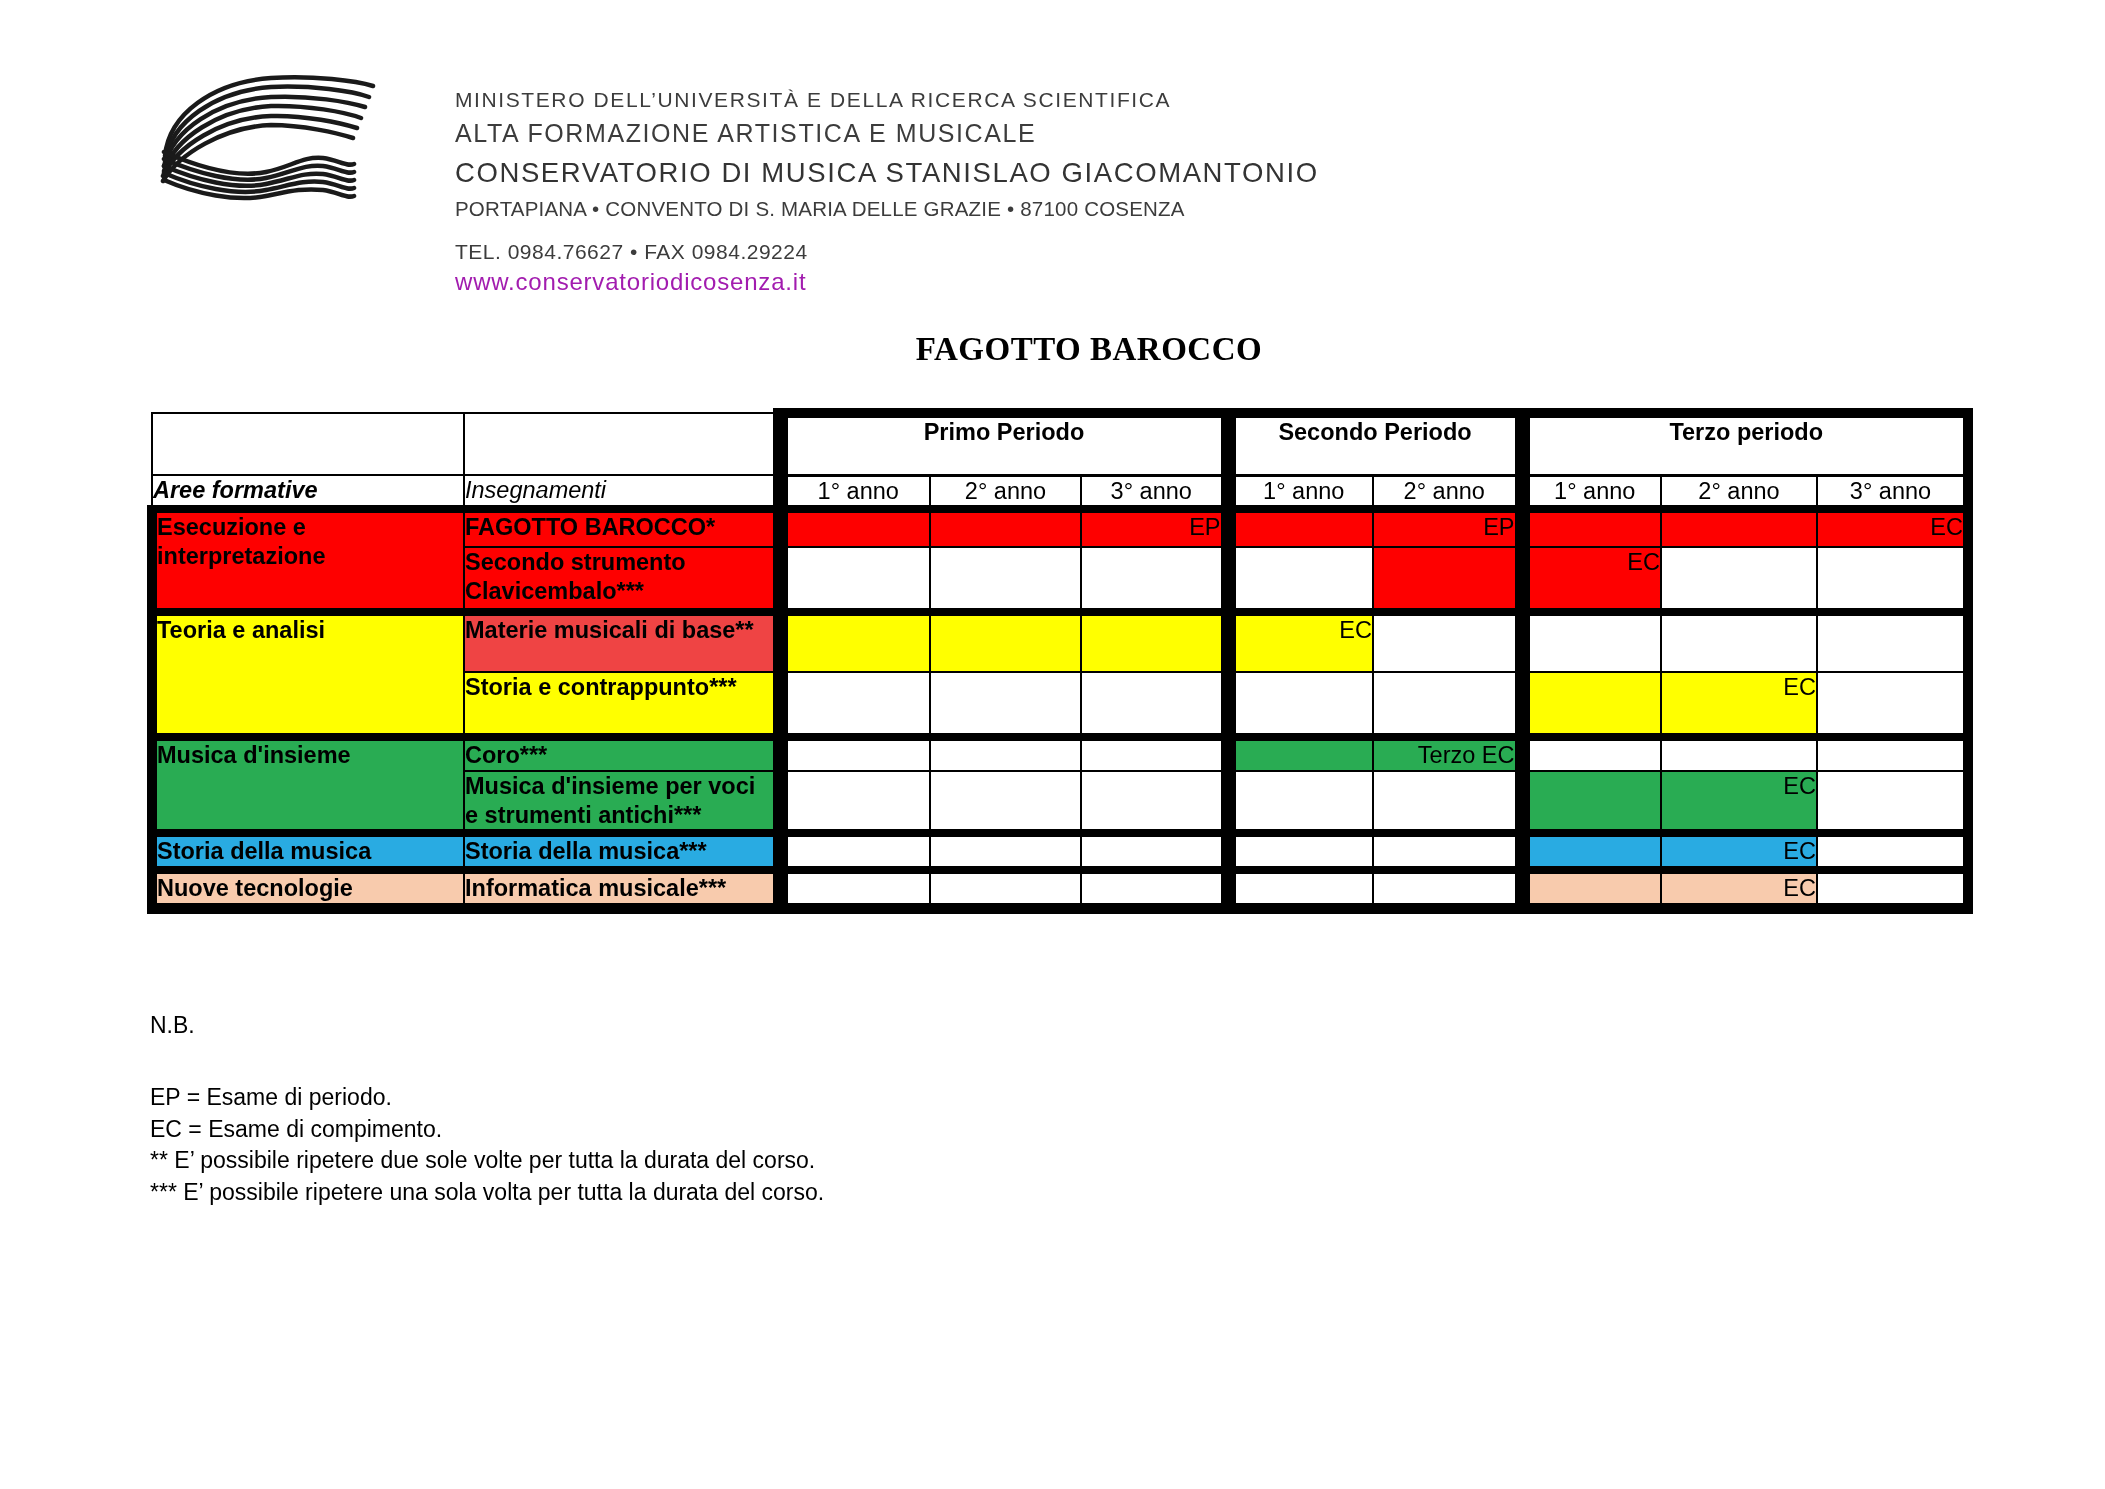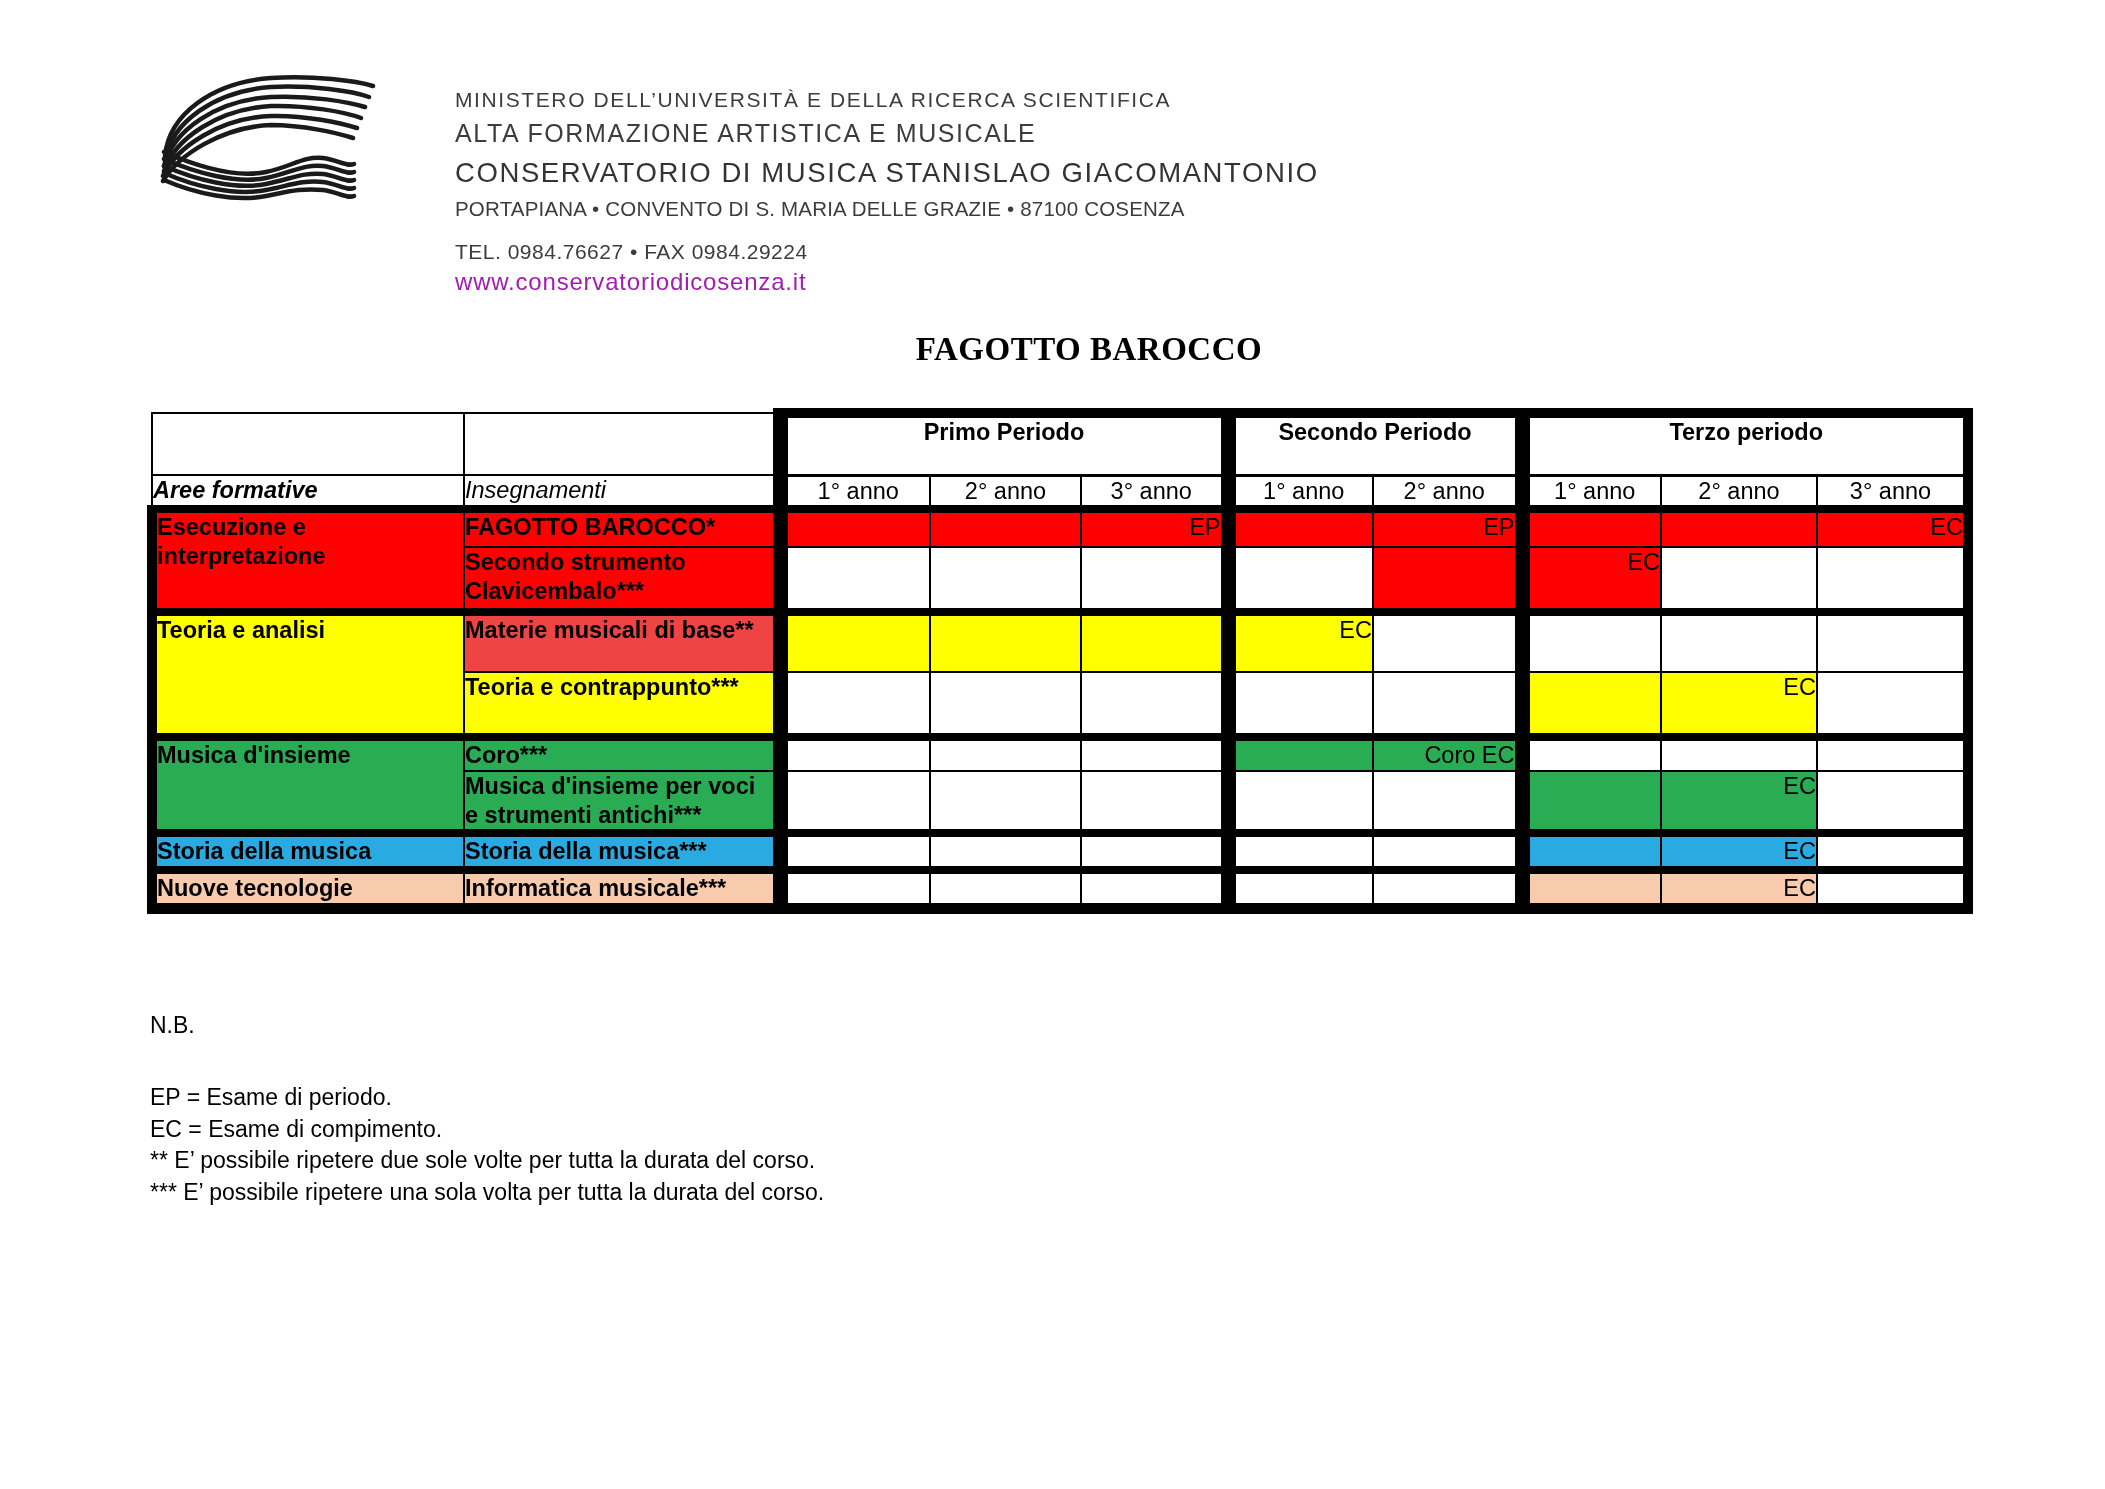--- a/index.html
+++ b/index.html
@@ -146,39 +146,39 @@
     <td class="mark st" style="background-color: rgb(255, 255, 0);"></td>
     <td class="mark st" style="background-color: rgb(255, 255, 0);"></td>
     <td class="mark st bl" style="background-color: rgb(255, 255, 0);">EC</td>
     <td class="mark st" style="background-color: rgb(255, 255, 255);"></td>
     <td class="mark st bl" style="background-color: rgb(255, 255, 255);"></td>
     <td class="mark st" style="background-color: rgb(255, 255, 255);"></td>
     <td class="mark st br" style="background-color: rgb(255, 255, 255);"></td>
   </tr>
 
   <tr style="height:65px">
-    <td class="course" style="background-color: rgb(255, 255, 0);">Teoria e contrappunto***</td>
+    <td class="course" style="background-color: rgb(255, 255, 0);">Storia e contrappunto***</td>
     <td class="mark bl" style="background-color: rgb(255, 255, 255);"></td>
     <td class="mark" style="background-color: rgb(255, 255, 255);"></td>
     <td class="mark" style="background-color: rgb(255, 255, 255);"></td>
     <td class="mark bl" style="background-color: rgb(255, 255, 255);"></td>
     <td class="mark" style="background-color: rgb(255, 255, 255);"></td>
     <td class="mark bl" style="background-color: rgb(255, 255, 0);"></td>
     <td class="mark" style="background-color: rgb(255, 255, 0);">EC</td>
     <td class="mark br" style="background-color: rgb(255, 255, 255);"></td>
   </tr>
 
   <tr style="height:34px">
     <td class="area st lt" rowspan="2" style="background-color: rgb(41, 172, 83);">Musica d'insieme</td>
     <td class="course st" style="background-color: rgb(41, 172, 83);">Coro***</td>
     <td class="mark st bl" style="background-color: rgb(255, 255, 255);"></td>
     <td class="mark st" style="background-color: rgb(255, 255, 255);"></td>
     <td class="mark st" style="background-color: rgb(255, 255, 255);"></td>
     <td class="mark st bl" style="background-color: rgb(41, 172, 83);"></td>
-    <td class="mark st" style="background-color: rgb(41, 172, 83);">Coro EC</td>
+    <td class="mark st" style="background-color: rgb(41, 172, 83);">Terzo EC</td>
     <td class="mark st bl" style="background-color: rgb(255, 255, 255);"></td>
     <td class="mark st" style="background-color: rgb(255, 255, 255);"></td>
     <td class="mark st br" style="background-color: rgb(255, 255, 255);"></td>
   </tr>
 
   <tr style="height:61px">
     <td class="course" style="background-color: rgb(41, 172, 83);">Musica d'insieme per voci e strumenti antichi***</td>
     <td class="mark bl" style="background-color: rgb(255, 255, 255);"></td>
     <td class="mark" style="background-color: rgb(255, 255, 255);"></td>
     <td class="mark" style="background-color: rgb(255, 255, 255);"></td>

